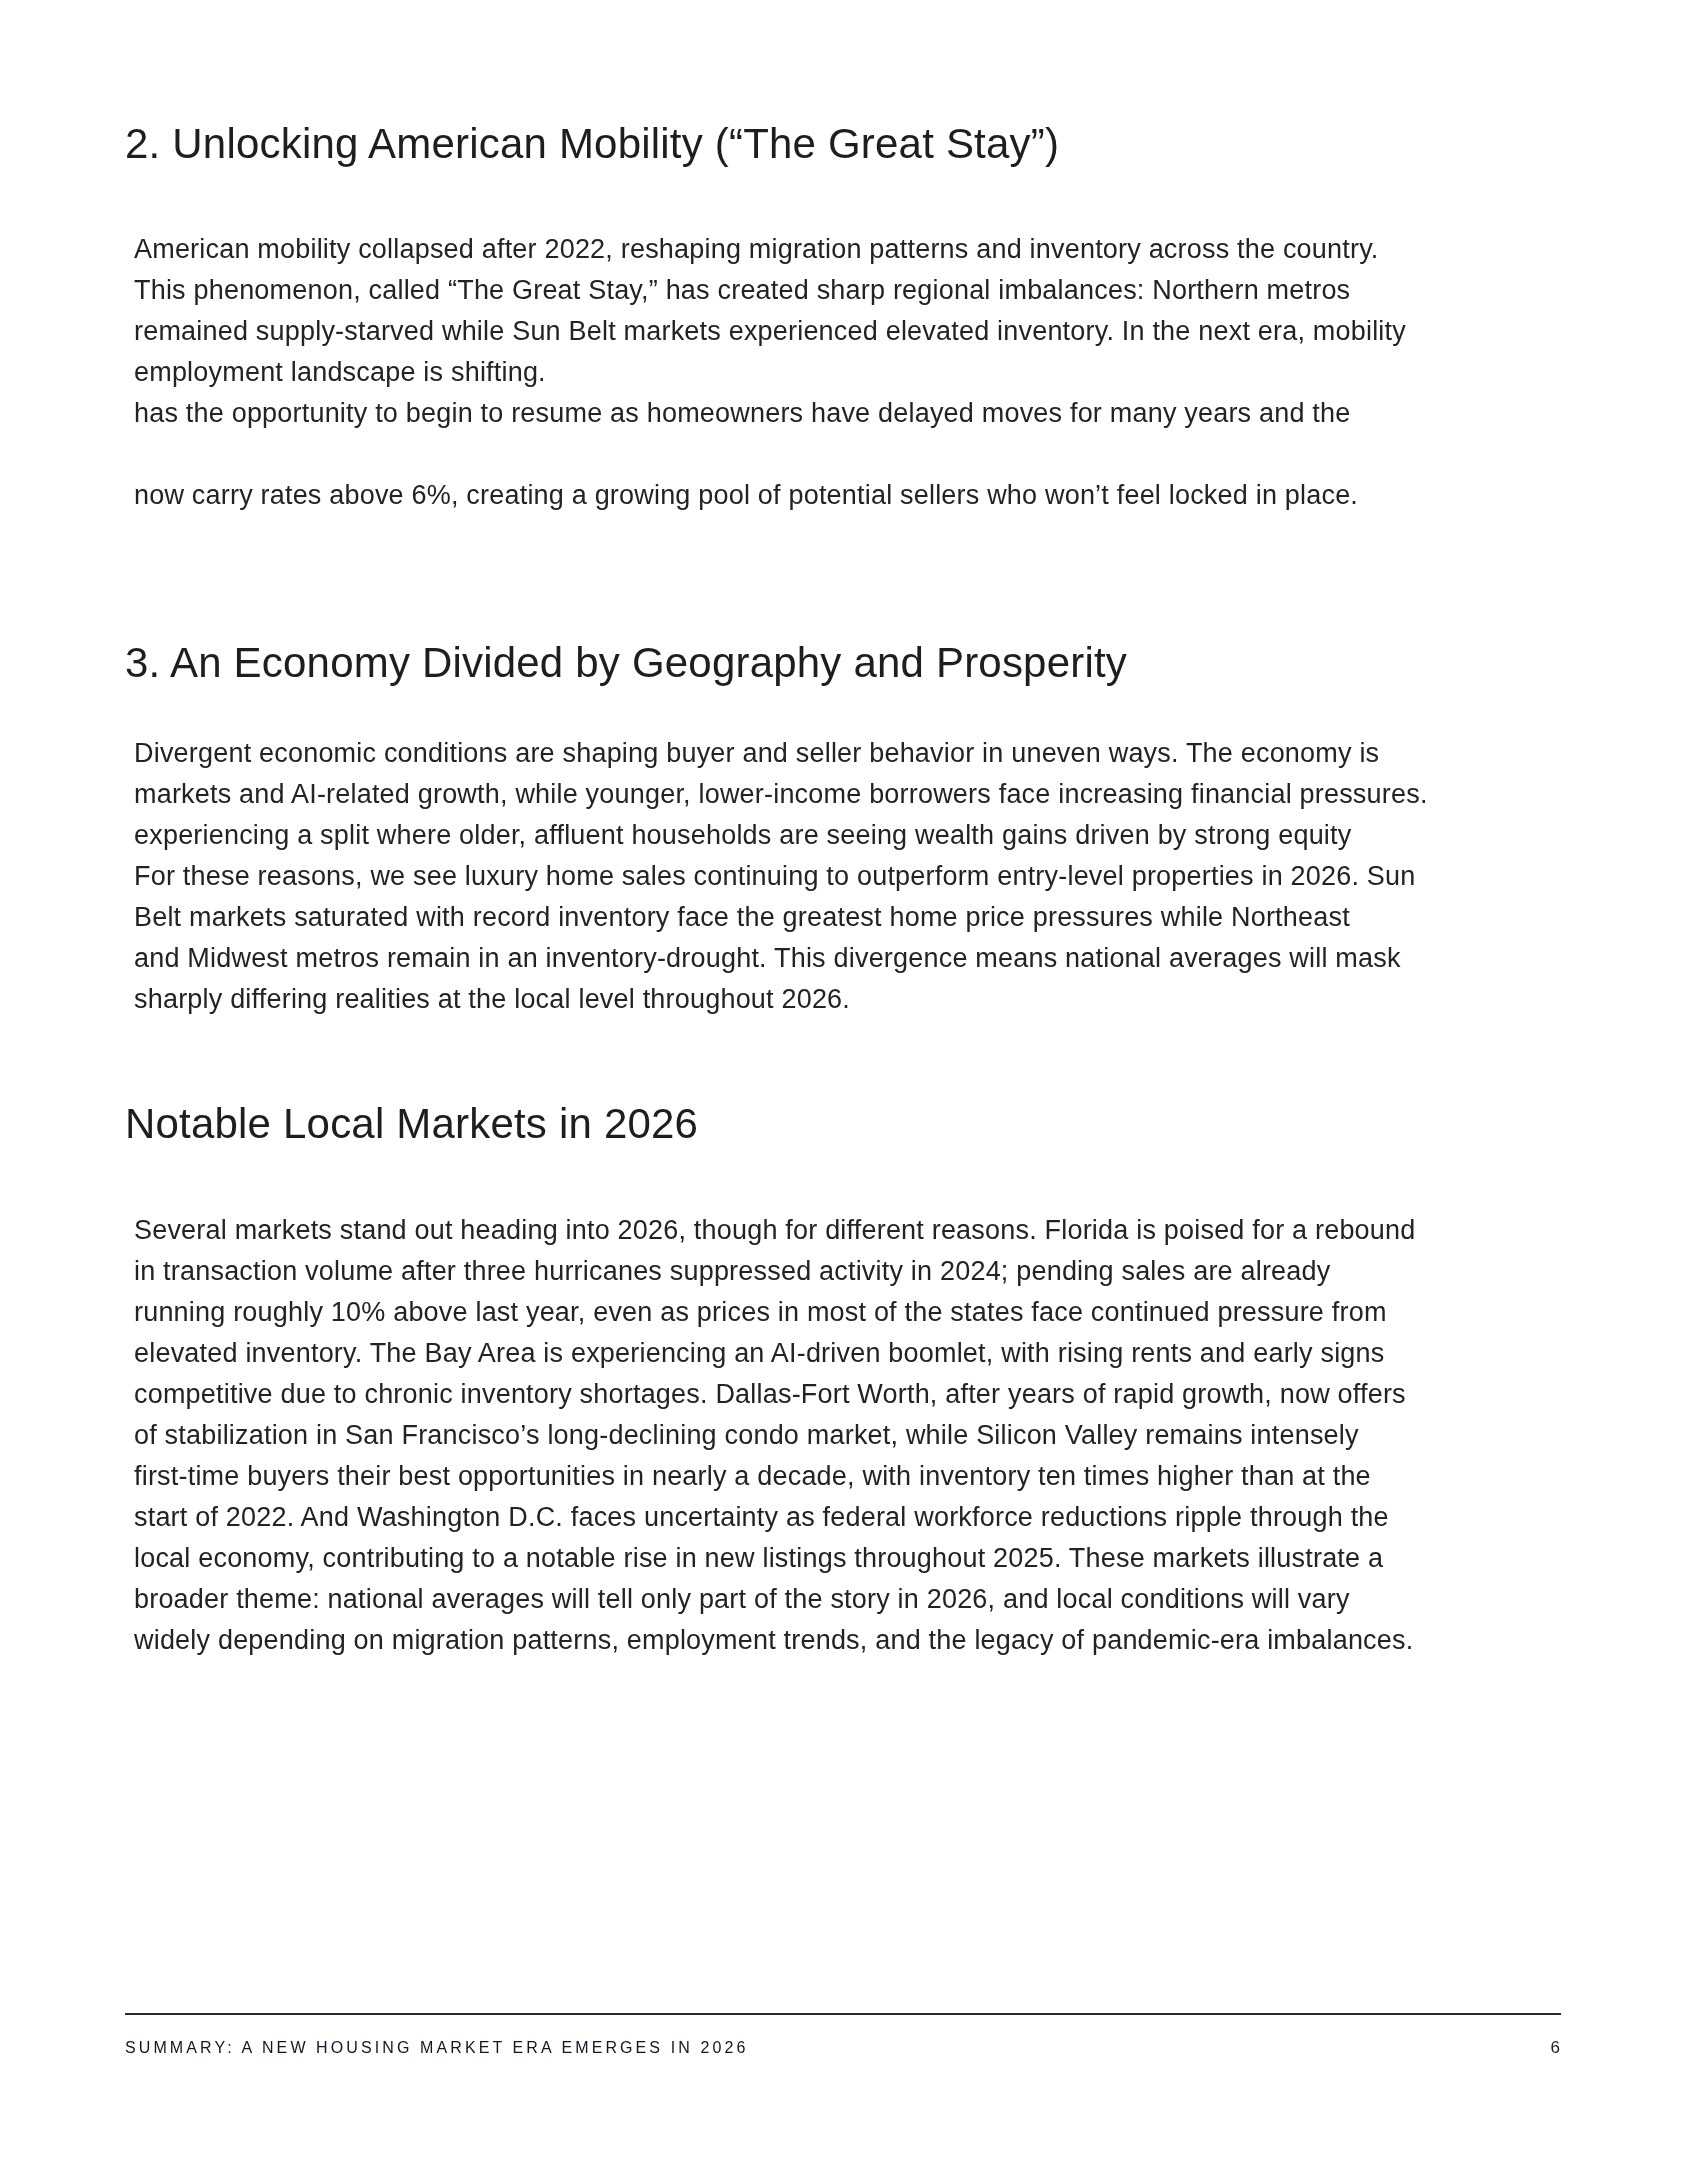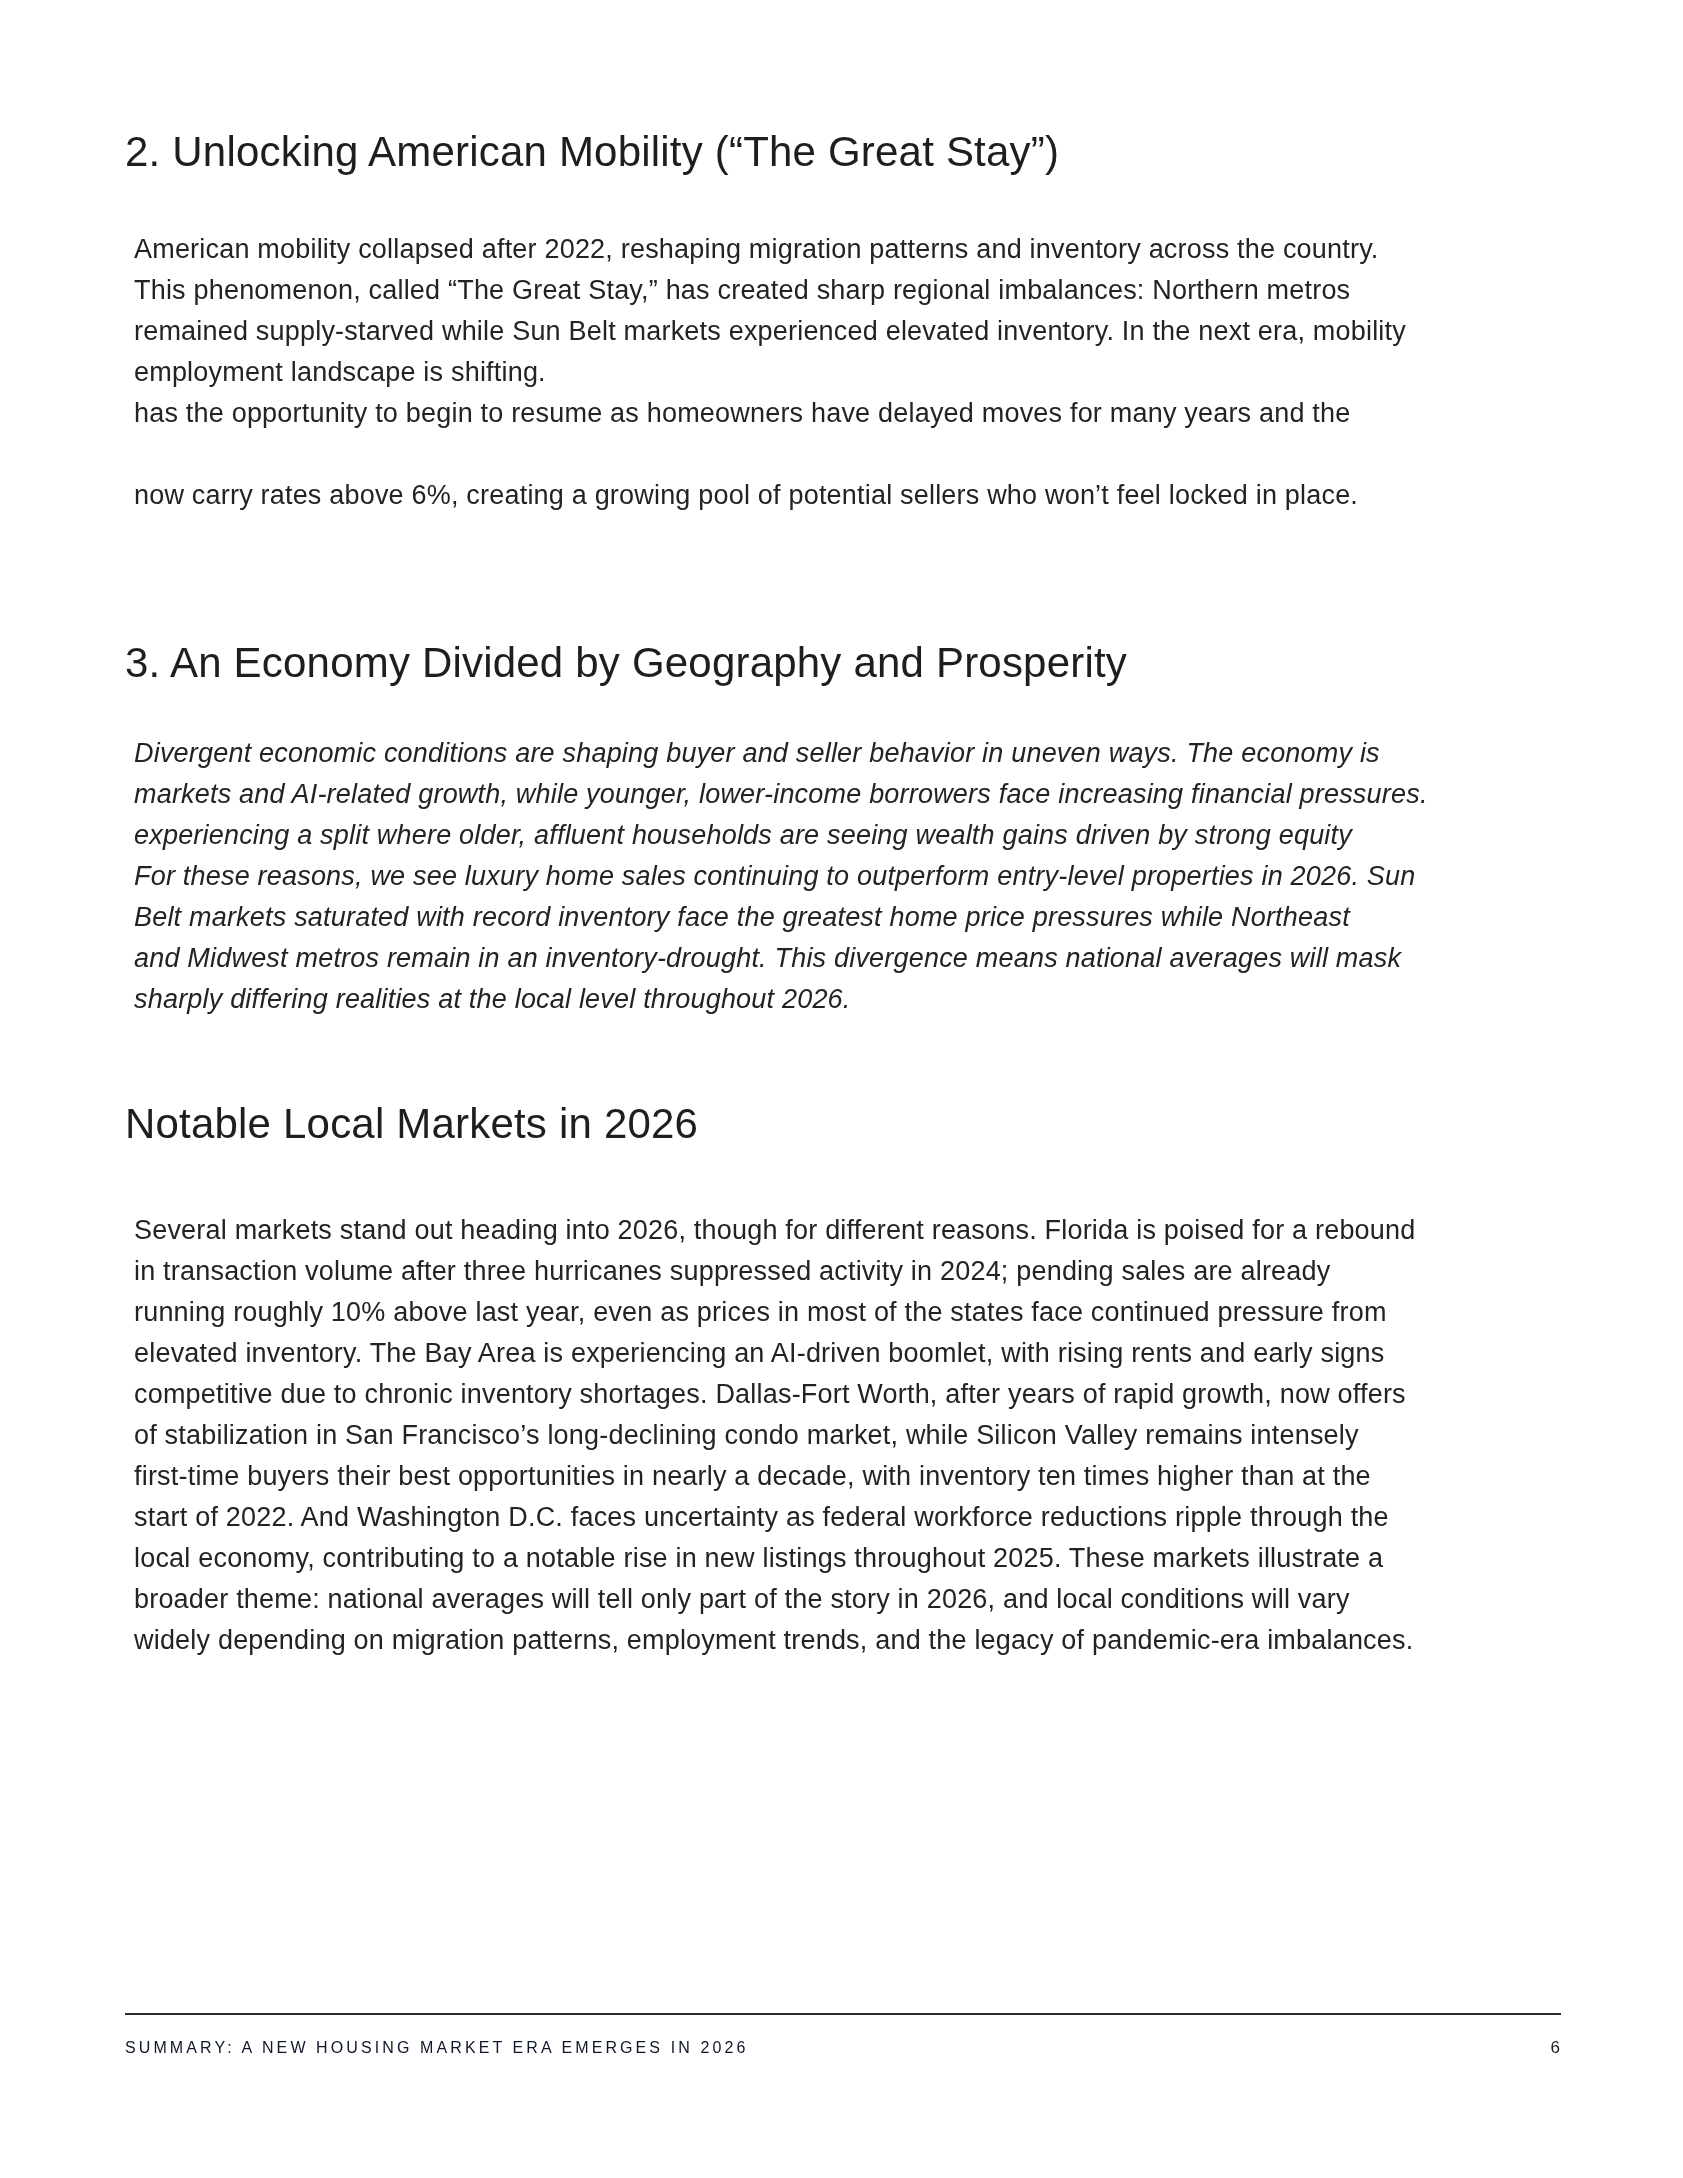--- a/index.html
+++ b/index.html
@@ -40,25 +40,25 @@
       line-height: 41px;
       letter-spacing: 0.2px;
       color: #232323;
     }
     .para .line {
       display: block;
       white-space: nowrap;
       height: 41px;
     }
     
-    #h2 { top: 123px; margin-top: 8px; }
+    #h2 { top: 123px; }
     #p2a { top: 220px; }
     #p2b { top: 466px; }
     #h3 { top: 642px; }
-    #p3a { top: 724px; font-style: italic; }
+    #p3a { top: 724px; }
     #h4 { top: 1103px; }
     #p4a { top: 1201px; }
 
     .footer-rule {
       position: absolute;
       left: 125px;
       top: 2013px;
       width: 1436px;
       height: 0;
       border-top: 2px solid #2b2b2b;

